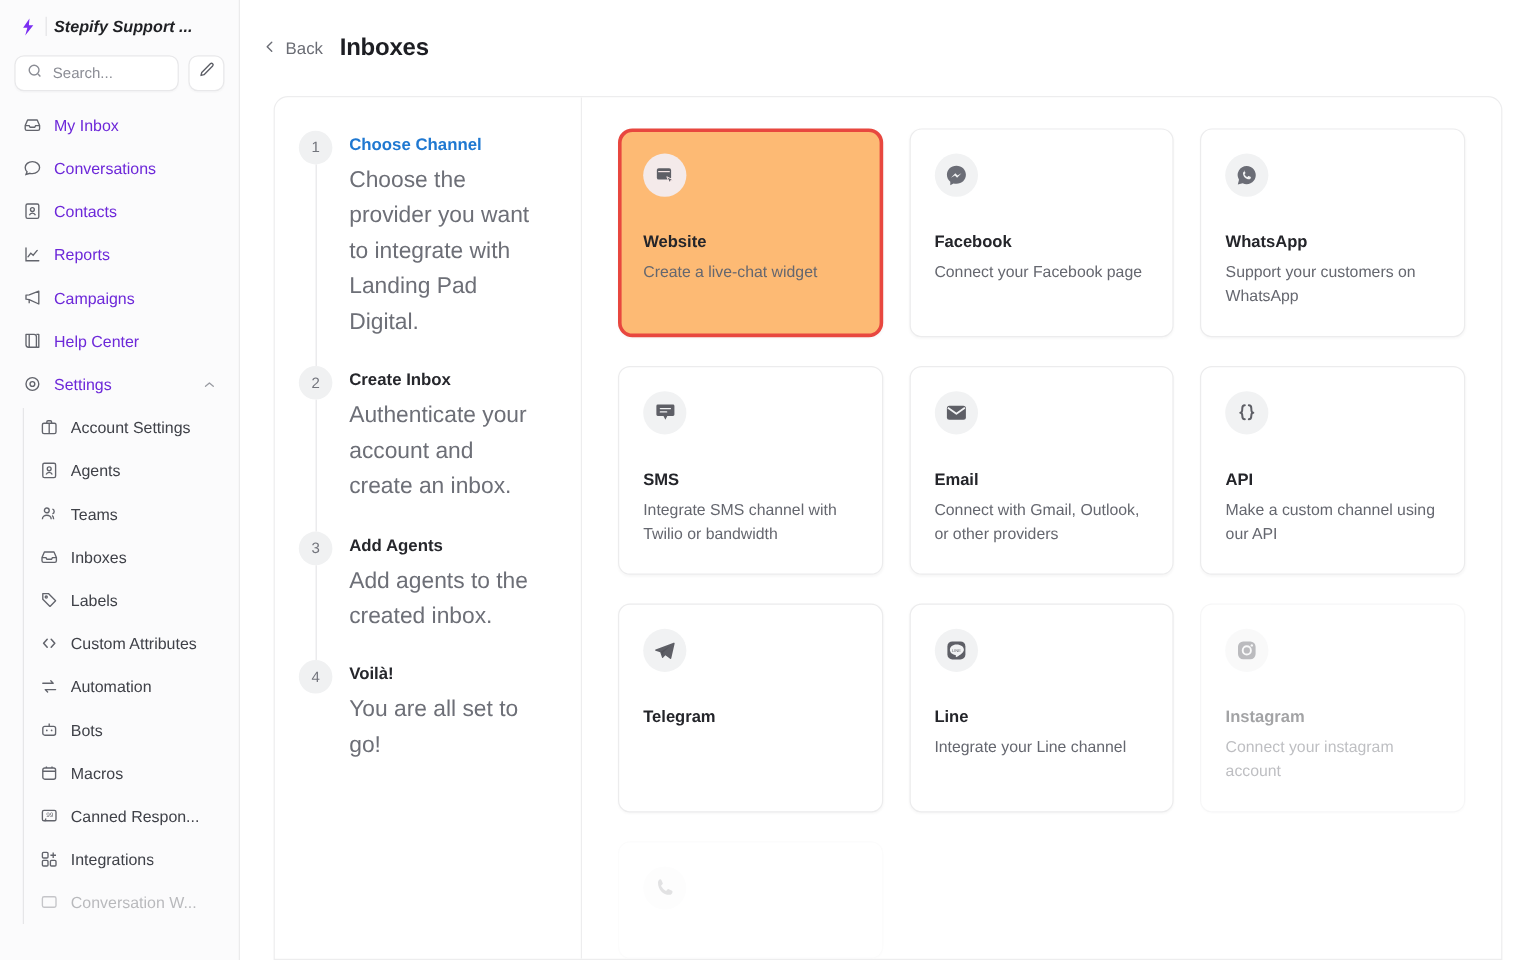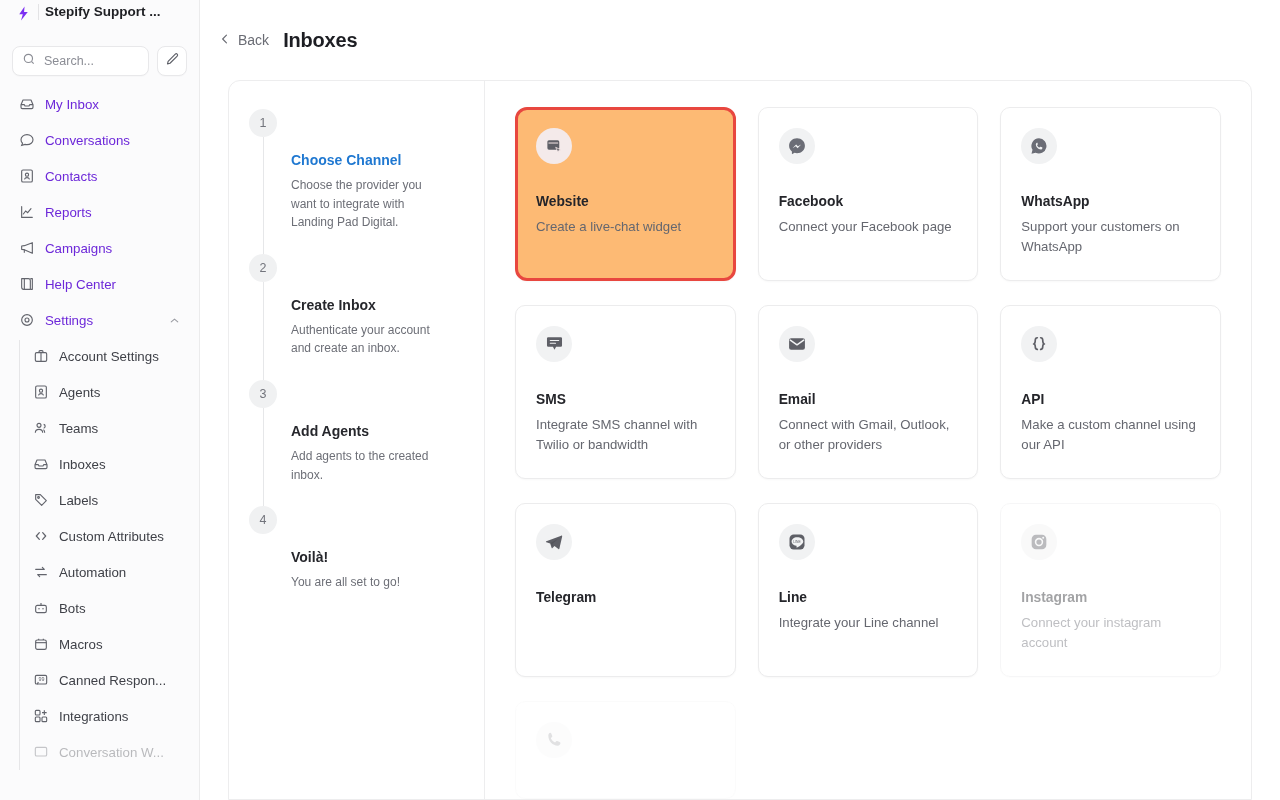--- a/index.html
+++ b/index.html
@@ -14,22 +14,22 @@
   
   .sidebar {
     width: 200px; height: 800px;
     background: #fbfbfc;
     border-right: 1px solid #ebebec;
     display: flex; flex-direction: column;
     position: relative;
     flex: 0 0 200px;
   }
   .brand {
-    height: 36px; display: flex; 
-    padding: 0 14px; gap: 6px; margin-top: 4px;
+    height: 36px; display: flex; align-items: center;
+    padding: 0 14px; gap: 6px; margin-top: 4px; font-style: italic;
   }
   .brand-logo { width: 18px; height: 18px; display:flex; align-items:center; justify-content:center; }
   .brand-sep { width:1px; height:16px; background:#e3e3e5; }
   .brand-title {
     font-size: 13.5px; font-weight: 700; color: #1f2024;
     white-space: nowrap; overflow: hidden;
   }
 
   .search-row {
     display: flex; align-items: center; gap: 8px;
@@ -115,24 +115,24 @@
     width: 28px; height: 28px; border-radius: 50%;
     background: #f0f1f2; color: #72747c; font-size: 12.5px;
     display: flex; align-items: center; justify-content: center;
     position: relative; z-index: 2; font-weight: 400;
   }
   .step-line {
     position: absolute; top: 28px; bottom: -22px; left: 50%;
     width: 1px; background: #e6e7e9; z-index: 1;
   }
   .step:last-child .step-line { display: none; }
-  .step-body { padding-top: 3px; margin-top: 40px; }
+  .step-body { padding-top: 3px; }
   .step-title { font-size: 14px; font-weight: 700; color: #26272c; margin-bottom: 8px; }
   .step-title.active { color: #1f78d1; }
-  .step-desc { font-size: 12px; line-height: 1.55; color: #6d6f77; max-width: 150px; }
+  .step-desc { font-size: 19px; line-height: 1.55; color: #6d6f77; max-width: 150px; }
 
   .channels {
     flex: 1; padding: 26px 30px 0 30px; overflow: hidden;
     display: grid; grid-template-columns: repeat(3, 1fr);
     gap: 24px 22px; align-content: start;
   }
   .card {
     border: 1px solid #ececed; border-radius: 10px; background: #fff;
     padding: 20px 20px 22px 20px; min-height: 172px;
     box-shadow: 0 1px 2px rgba(16,24,40,.03);

